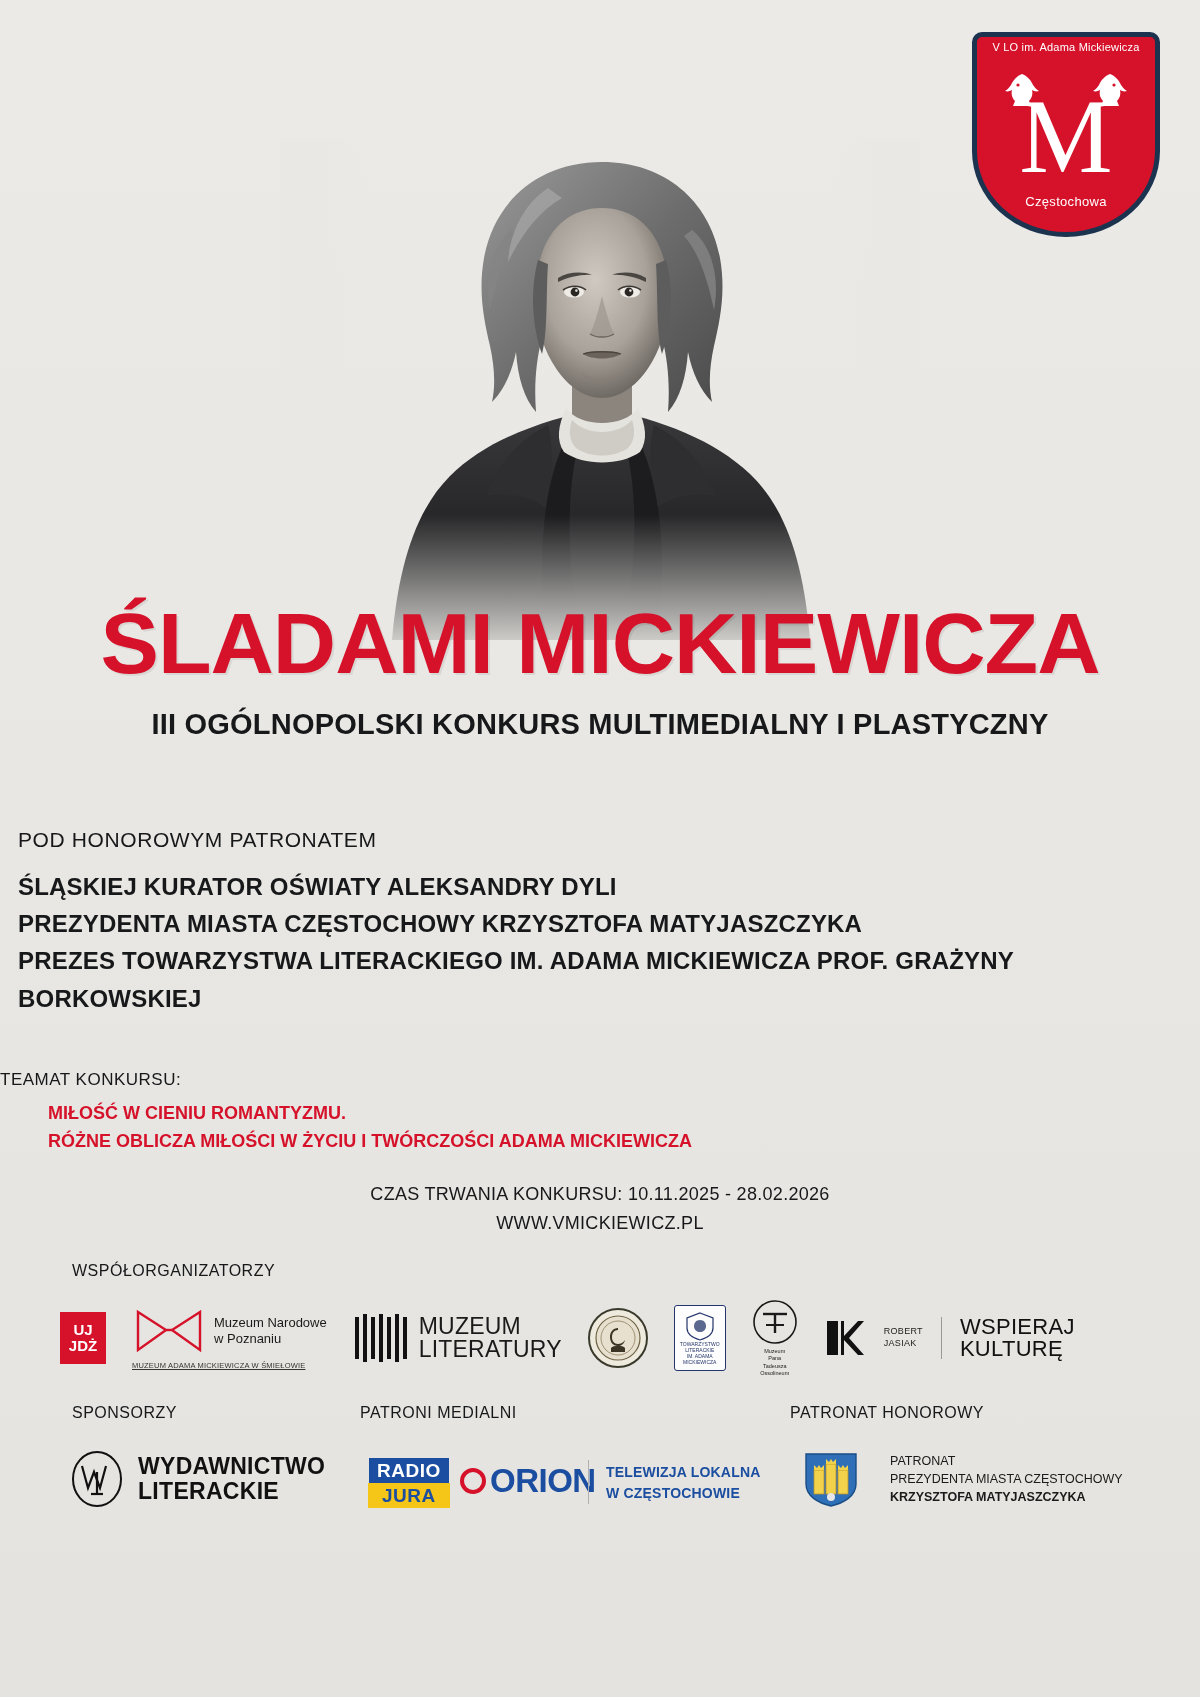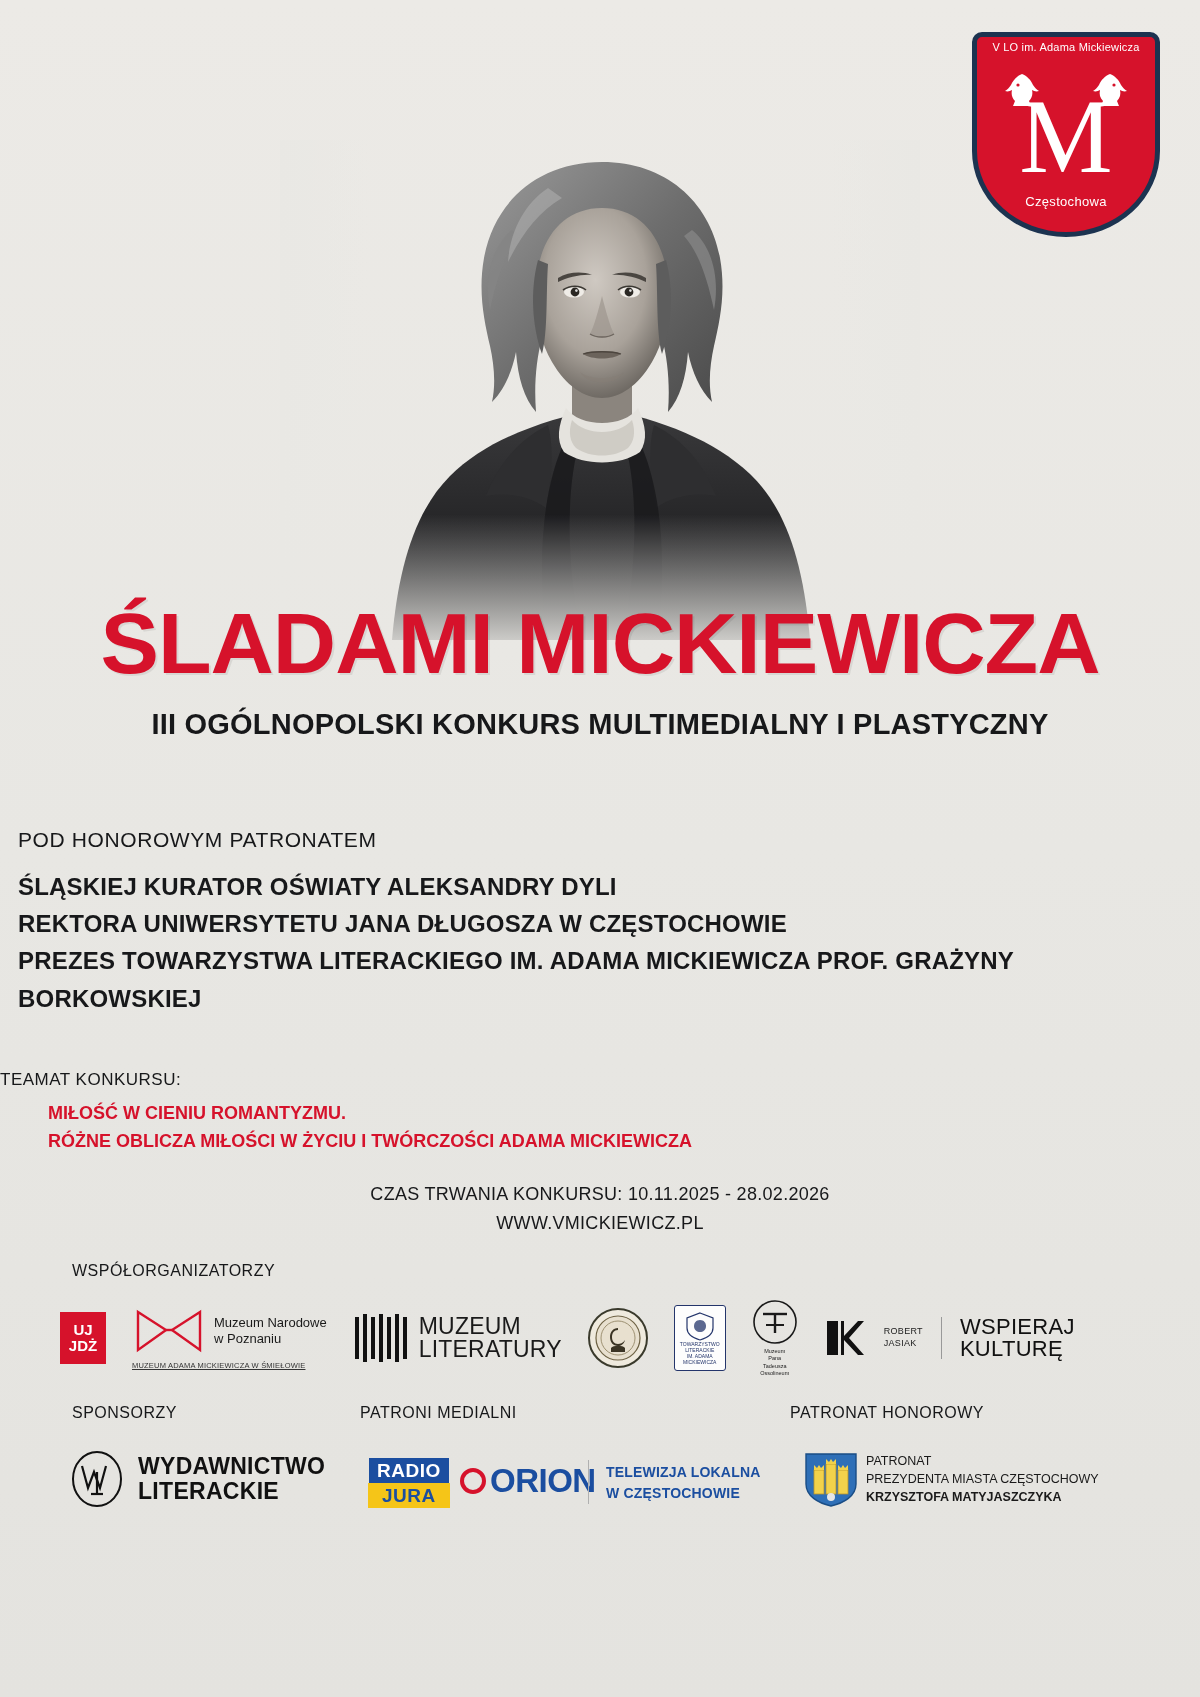--- a/index.html
+++ b/index.html
@@ -402,21 +402,21 @@
   </div>
 
   <div class="title-block">
     <div class="main-title">ŚLADAMI MICKIEWICZA</div>
     <div class="subtitle">III OGÓLNOPOLSKI KONKURS MULTIMEDIALNY I PLASTYCZNY</div>
   </div>
 
   <div class="patronage">
     <div class="patronage-lead">POD HONOROWYM PATRONATEM</div>
     <div class="patronage-line">ŚLĄSKIEJ KURATOR OŚWIATY ALEKSANDRY DYLI</div>
-    <div class="patronage-line">REKTORA UNIWERSYTETU JANA DŁUGOSZA W CZĘSTOCHOWIE</div>
+    <div class="patronage-line">PREZYDENTA MIASTA CZĘSTOCHOWY KRZYSZTOFA  MATYJASZCZYKA</div>
     <div class="patronage-line">PREZES TOWARZYSTWA LITERACKIEGO IM. ADAMA MICKIEWICZA PROF. GRAŻYNY BORKOWSKIEJ</div>
   </div>
 
   <div class="theme">
     <div class="theme-label">TEAMAT KONKURSU:</div>
     <div class="theme-line">MIŁOŚĆ W CIENIU ROMANTYZMU.</div>
     <div class="theme-line">RÓŻNE OBLICZA MIŁOŚCI W ŻYCIU I TWÓRCZOŚCI ADAMA MICKIEWICZA</div>
   </div>
 
   <div class="dates">
@@ -551,21 +551,21 @@
       <div class="orion">ORION</div>
     </div>
 
     <div class="vline" style="position:absolute; left:588px; top:24px;"></div>
 
     <div class="tv-local" style="position:absolute; left:606px; top:26px;">
       <div>TELEWIZJA LOKALNA</div>
       <div>W CZĘSTOCHOWIE</div>
     </div>
 
-    <div style="position:absolute; left:800px; top:14px; display:flex; align-items:center; gap:4px;">
+    <div style="position:absolute; left:800px; top:14px; display:flex; align-items:center; gap:28px;">
       <svg width="62" height="58" viewBox="0 0 62 58">
         <path d="M6 4 L56 4 L56 34 C56 46 44 53 31 56 C18 53 6 46 6 34 Z" fill="#2e6fb7" stroke="#1a4d85" stroke-width="1.4"></path>
         <rect x="14" y="20" width="10" height="24" fill="#f2d24b" stroke="#b9942a" stroke-width="0.8"></rect>
         <rect x="26" y="14" width="10" height="30" fill="#f2d24b" stroke="#b9942a" stroke-width="0.8"></rect>
         <rect x="38" y="20" width="10" height="24" fill="#f2d24b" stroke="#b9942a" stroke-width="0.8"></rect>
         <path d="M14 20 L14 15 L17 18 L19 15 L21 18 L24 15 L24 20 Z" fill="#f2d24b"></path>
         <path d="M26 14 L26 9 L29 12 L31 9 L33 12 L36 9 L36 14 Z" fill="#f2d24b"></path>
         <path d="M38 20 L38 15 L41 18 L43 15 L45 18 L48 15 L48 20 Z" fill="#f2d24b"></path>
         <circle cx="31" cy="47" r="4" fill="#e6e6e6"></circle>
       </svg>

